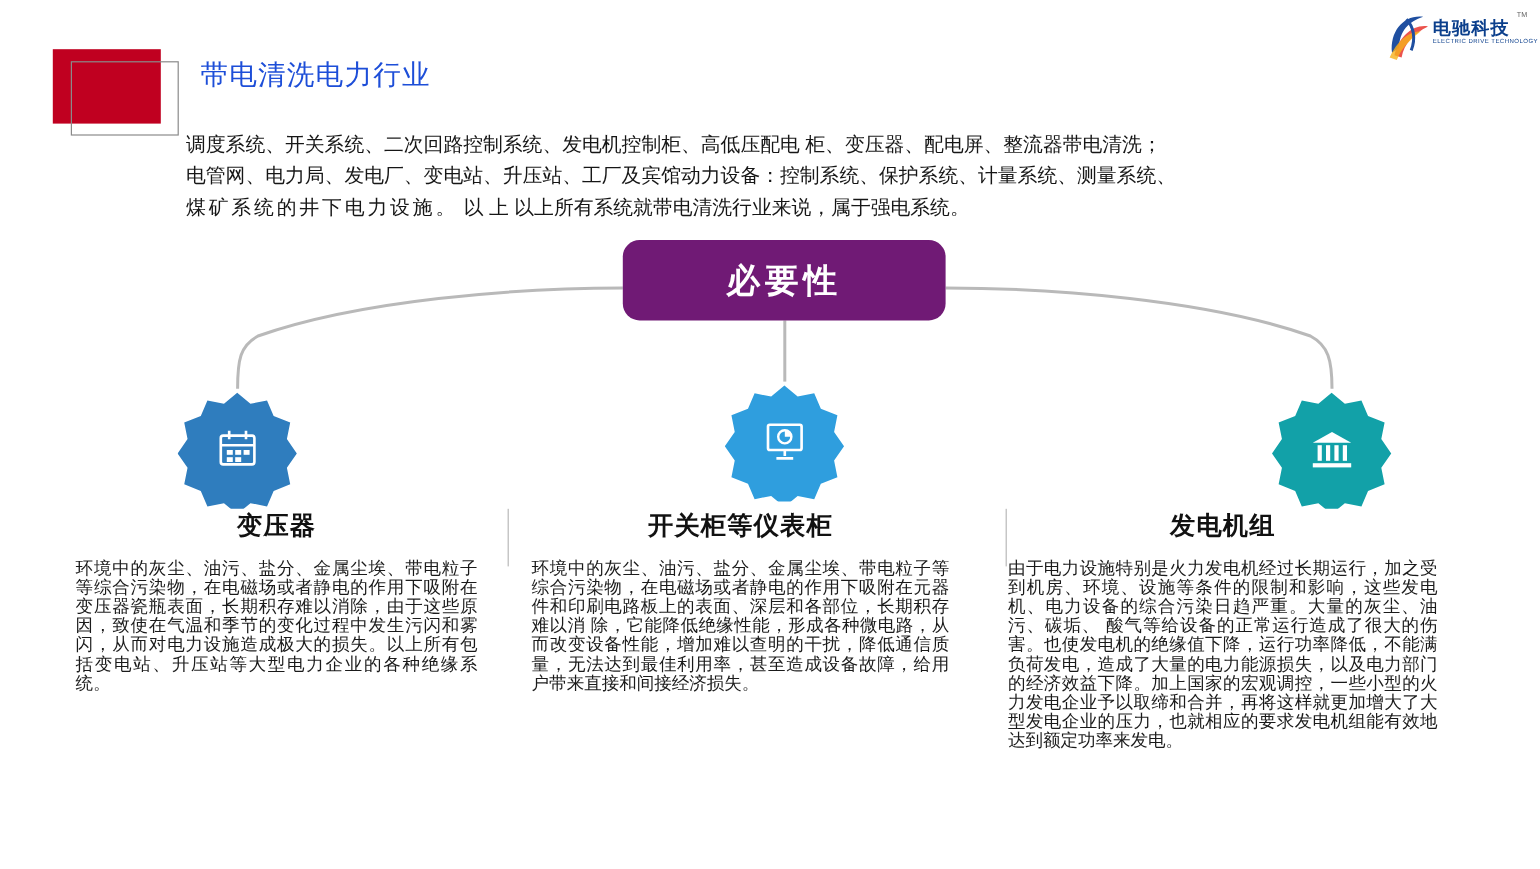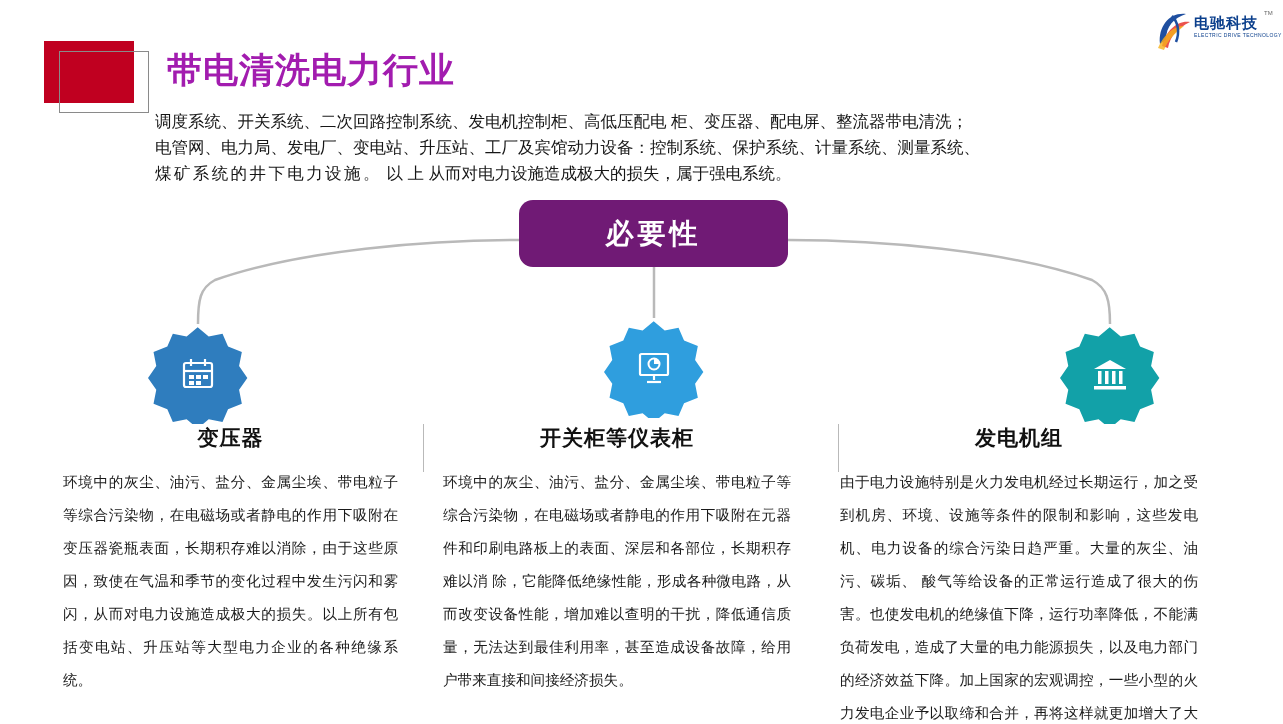--- a/index.html
+++ b/index.html
@@ -72,23 +72,23 @@
     top: 51px;
     width: 90px;
     height: 62px;
     border: 1px solid #8a8a8a;
     box-sizing: border-box;
   }
   .page-title {
     position: absolute;
     left: 167px;
     top: 47px;
-    font-size: 35px;
-    font-weight: bold;
-    color: #a21caf;
+    font-size: 23px;
+    font-weight: normal;
+    color: #1d4ed8;
     letter-spacing: 1px;
     white-space: nowrap;
   }
 
   
   .intro {
     position: absolute;
     left: 155px;
     top: 108px;
     width: 1078px;
@@ -160,21 +160,21 @@
     margin: 0;
     font-size: 21px;
     font-weight: bold;
     text-align: center;
     color: #111;
     letter-spacing: 1px;
   }
   .col p {
     margin: 14px 0 0 0;
     font-size: 14.6px;
-    line-height: 33px;
+    line-height: 16px;
     color: #1a1a1a;
     text-align: justify;
   }
   #col-1 { left: 63px;  width: 335px; }
   #col-2 { left: 443px; width: 348px; }
   #col-3 { left: 840px; width: 358px; }
 
   .divider {
     position: absolute;
     top: 424px;
@@ -202,21 +202,21 @@
 
 <div class="title-square"></div>
 <div class="title-square-outline"></div>
 <div class="page-title">带电清洗电力行业</div>
 
 <div class="intro">
   <div>调度系统、开关系统、二次回路控制系统、发电机控制柜、高低压配电 柜、变压器、配电屏、整流器带电清洗；</div>
   <div>电管网、电力局、发电厂、变电站、升压站、工厂及宾馆动力设备：控制系统、保护系统、计量系统、测量系统、</div>
   <div>
     <span class="spaced">煤矿系统的井下电力设施。</span>
-    <span>以 上 从而对电力设施造成极大的损失，属于强电系统。</span>
+    <span>以 上 以上所有系统就带电清洗行业来说，属于强电系统。</span>
   </div>
 </div>
 
 <svg class="connectors">
   <path d="M519 240 C 430 240, 300 250, 215 280 C 200 288, 198 300, 198 324" stroke="#b9b9b9" stroke-width="2.5" fill="none"></path>
   <path d="M654 267 L 654 318" stroke="#b9b9b9" stroke-width="2.5" fill="none"></path>
   <path d="M788 240 C 877 240, 1007 250, 1092 280 C 1107 288, 1110 300, 1110 324" stroke="#b9b9b9" stroke-width="2.5" fill="none"></path>
 </svg>
 
 <div class="necessity-box">

